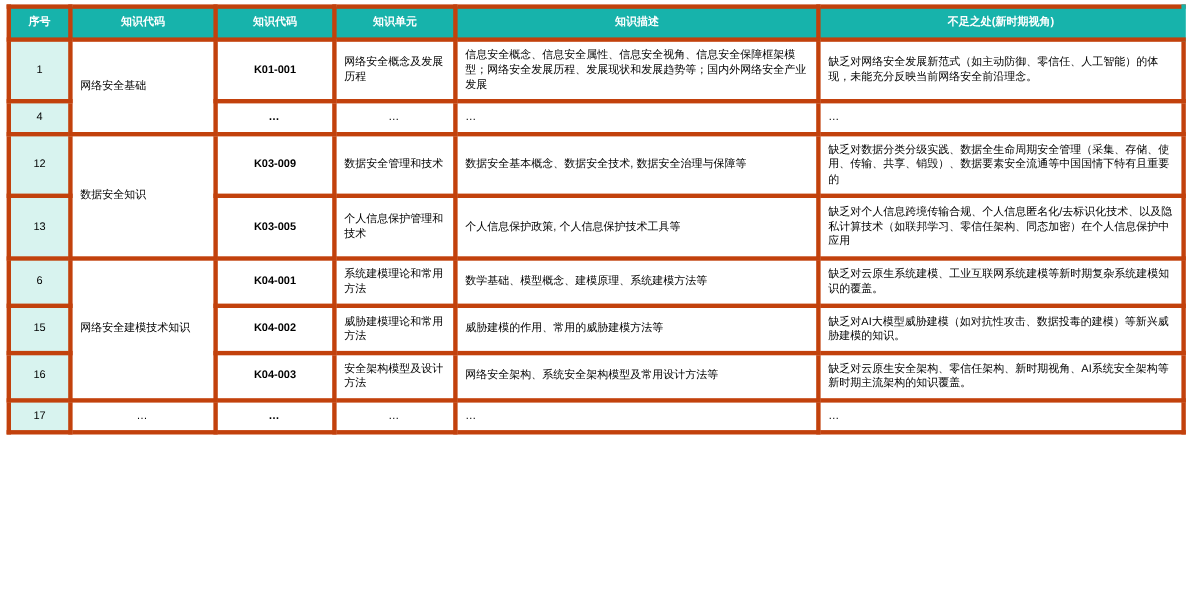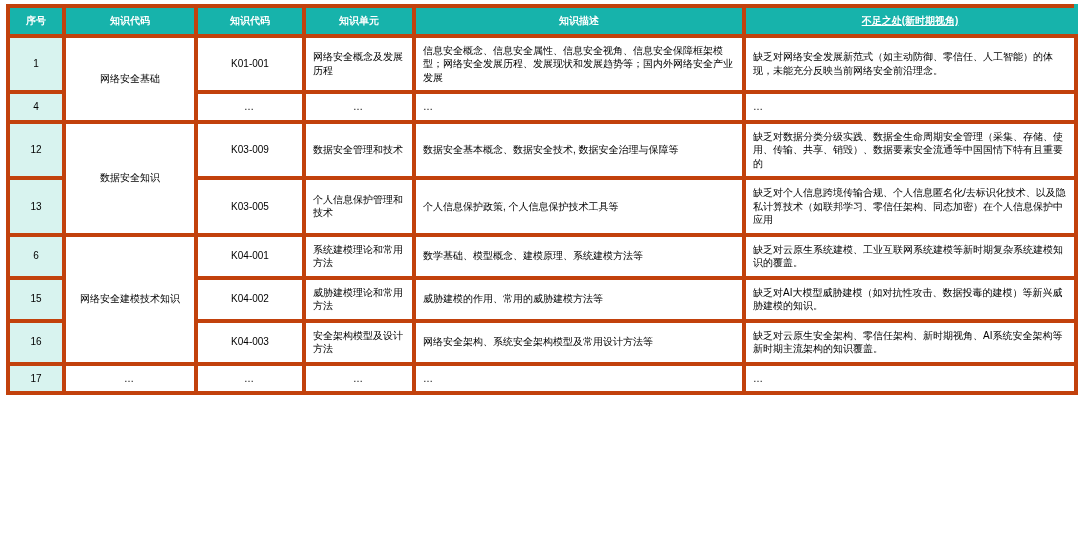--- a/index.html
+++ b/index.html
@@ -34,36 +34,36 @@
   thead th {
     background: #17b3ab;
     color: #ffffff;
     font-weight: bold;
     text-align: center;
     font-size: 15px;
     padding: 9px 6px;
     border-color: #17b3ab;
     border-right-color: #ffffff;
   }
-  thead th:last-child { border-right-color: #17b3ab; text-decoration: underline; }
+  thead th:last-child { border-right-color: #17b3ab; }
 
   td.idx {
     background: #d8f3ef;
     text-align: center;
     font-size: 14px;
   }
   td.domain {
     background: #ffffff;
-    text-align: center;
     font-size: 14px;
   }
   td.code {
     background: #ffffff;
     text-align: center;
     font-size: 14px;
+    font-weight: bold;
   }
   td.unit {
     background: #ffffff;
     text-align: left;
     font-size: 14px;
   }
   td.desc, td.gap {
     background: #ffffff;
     text-align: left;
     font-size: 14px;

